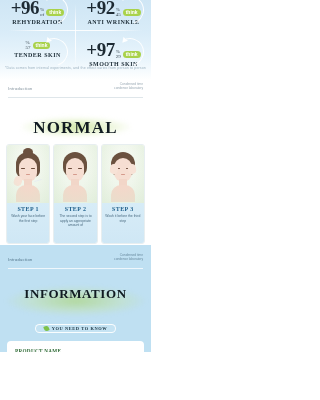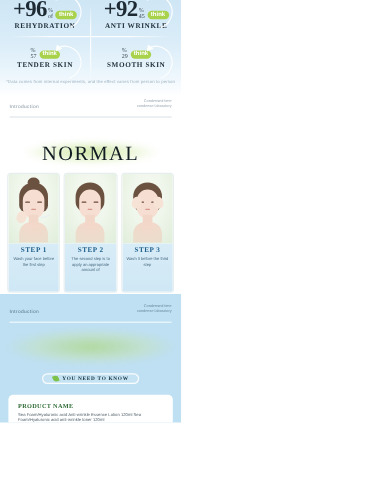--- a/index.html
+++ b/index.html
@@ -89,21 +89,21 @@
   .title-wrap{position:relative;height:26px;margin-top:4px;text-align:center;}
   .glow{
     position:absolute;left:50%;top:50%;transform:translate(-50%,-50%);
     width:112px;height:20px;border-radius:50%;
     background:radial-gradient(ellipse at center,rgba(168,210,90,.55) 0%,rgba(197,227,140,.30) 45%,rgba(255,255,255,0) 72%);
     filter:blur(2px);
   }
   .glow.wide{width:140px;height:30px;}
   h1.sec-title{
     position:relative;margin:16px;padding-top:4px;
-    font-size:17px;letter-spacing:1.2px;color:#111b22;font-weight:400;
+    font-size:17px;letter-spacing:1.2px;color:#111b22;font-weight:700;
     font-family:"Liberation Serif", serif;
   }
   h1.sec-title.two{font-size:13px;line-height:13px;letter-spacing:.6px;padding-top:2px;}
 
   .cards{display:flex;gap:3px;padding:4px 6px 0;}
   .card{
     position:relative;flex:1;height:98px;border-radius:3px;overflow:hidden;
     background:#ffffff;border:1px solid #e7eef0;
   }
   .photo{
@@ -240,20 +240,21 @@
             <span class="sub">57</span>
           </span>
           <span class="pillsm">think</span>
         </div>
         <div class="statlbl">TENDER SKIN</div>
       </div>
 
       <div class="stat s3">
         <div class="arc"></div>
         <div class="numline">
+          <span class="big">+97</span>
           <span class="sup">
             <span class="pct">%</span>
             <span class="sub">29</span>
           </span>
           <span class="pillsm">think</span>
         </div>
         <div class="statlbl">SMOOTH SKIN</div>
       </div>
     </div>
     <div class="disclaimer">*Data comes from internal experiments, and the effect varies from person to person</div>
@@ -345,20 +346,21 @@
       <div class="brandl">Introduction</div>
       <div class="brandr">
         <div>Condensed time</div>
         <div>condense laboratory</div>
       </div>
       <div class="rule"></div>
     </div>
 
     <div class="title-wrap" style="height:32px">
       <div class="glow wide"></div>
+      <h1 class="sec-title two">INFORMATION</h1>
     </div>
 
     <div style="text-align:center">
       <div class="badge">
         <span class="leaf"></span>
         <span class="txt">YOU NEED TO KNOW</span>
       </div>
     </div>
 
     <div class="info-card">

